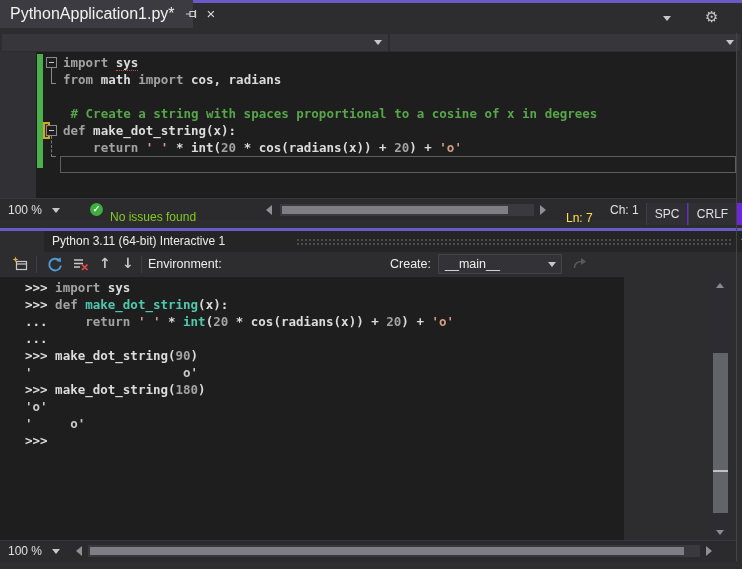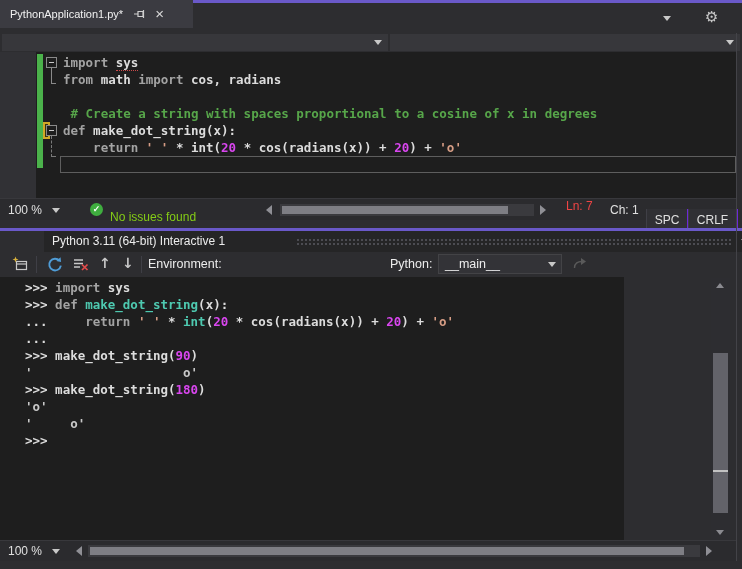--- a/index.html
+++ b/index.html
@@ -2,21 +2,21 @@
 <html><head>
 <meta charset="utf-8">
 <style>
   html,body{margin:0;padding:0;background:#2d2d30;width:742px;height:569px;overflow:hidden;}
   #win{position:relative;width:742px;height:569px;background:#2d2d30;font-family:"Liberation Sans",sans-serif;color:#d0d0d0;}
   .abs{position:absolute;}
   
   #accent-left{left:0;top:2;width:585px;height:3px;background:#6a59c9;}
   #accent-right{left:585px;top:30;width:157px;height:3px;background:#6a59c9;}
   #tab{left:0;top:5;width:193px;height:28px;background:#3b3b41;display:flex;align-items:center;padding:0 6px 0 10px;box-sizing:border-box;}
-  #tab .title{color:#f2f2f2;font-size:11px;white-space:nowrap;}
+  #tab .title{color:#f2f2f2;font-size:16px;white-space:nowrap;}
   #tab .pin{margin-left:10px;width:14px;height:14px;display:inline-block;}
   #tab .x{margin-left:8px;color:#d8d8d8;font-size:15px;line-height:14px;}
   #doc-chevron{left:663px;top:16px;}
   #gear{left:705px;top:8px;font-size:15px;color:#c8c8c8;font-family:"DejaVu Sans",sans-serif;}
   .tri-down{width:0;height:0;border-left:4px solid transparent;border-right:4px solid transparent;border-top:5px solid #c8c8c8;}
   .tri-up{width:0;height:0;border-left:4px solid transparent;border-right:4px solid transparent;border-bottom:5px solid #8a8a90;}
   .tri-downg{width:0;height:0;border-left:4px solid transparent;border-right:4px solid transparent;border-top:5px solid #8a8a90;}
   .tri-left{width:0;height:0;border-top:5px solid transparent;border-bottom:5px solid transparent;border-right:6px solid #8f8f95;}
   .tri-right{width:0;height:0;border-top:5px solid transparent;border-bottom:5px solid transparent;border-left:6px solid #8f8f95;}
   
@@ -34,35 +34,35 @@
   .fold-box::after{content:"";position:absolute;left:2px;top:4px;width:5px;height:1px;background:#c8c8c8;}
   #fold-1{top:5px;}
   #fold-5{top:73px;}
   #guide-import{left:51px;top:16px;width:4px;height:15px;border-left:1px solid #8a8a8a;border-bottom:1px solid #8a8a8a;}
   #guide-def{left:51px;top:84px;width:4px;height:20px;border-left:1px dashed #7a7a7a;border-bottom:1px solid #7a7a7a;}
   #current-line{left:60px;top:104px;width:676px;height:17px;border:1px solid #5e5e5e;box-sizing:border-box;}
   #code-lines{left:0;top:2px;right:0;}
   .cl{height:17px;white-space:pre;padding-left:63px;}
   .repl .cl{padding-left:25px;}
   .t-kw{color:#a3a3a3;} .t-pl{color:#dcdcdc;margin-top:8px;} .t-cm{color:#57a64a;} .t-st{color:#d69d85;}
-  .t-nu{color:#d946ef;} .t-fn{color:#4ec9b0;} .t-pr{color:#dcdcdc;} .t-ou{color:#c8c8c8;}
+  .t-nu{color:#a3a3a3;} .t-fn{color:#4ec9b0;} .t-pr{color:#dcdcdc;} .t-ou{color:#c8c8c8;}
   .t-sq{color:#dcdcdc;border-bottom:1.5px dotted #cc4949;}
   
   #ed-status{left:0;top:198px;width:736px;height:22px;background:#2b2b2e;border-top:1px solid #38383c;box-sizing:border-box;font-size:12px;}
   #ed-status .zoom{left:8px;top:4px;color:#e0e0e0;}
   #ed-zoom-chevron{left:52px;top:9px;}
   #issue-badge{left:90px;top:4px;width:13px;height:13px;border-radius:50%;background:#3fae3f;color:#fff;font-size:9px;line-height:13px;text-align:center;font-weight:bold;}
   #issue-text{left:110px;top:11px;color:#84cc16;}
   #ed-hs-left{left:266px;top:6px;}
   #ed-hs-track{left:280px;top:5px;width:254px;height:12px;background:#3a3a3e;}
   #ed-hs-thumb{left:2px;top:2px;width:226px;height:8px;background:#7e7e84;}
   #ed-hs-right{left:540px;top:6px;}
-  #st-ln{left:566px;top:0;color:#ef4444;}
+  #st-ln{left:566px;top:12px;color:#fde047;}
   #st-ch{left:610px;top:4px;color:#e0e0e0;}
-  .st-cell{position:absolute;top:10px;height:22px;line-height:22px;text-align:center;border-left:1px solid #3f3f46;border-right:2px solid #6d28d9;background:#303034;color:#e0e0e0;}
+  .st-cell{position:absolute;top:4px;height:22px;line-height:22px;text-align:center;border-left:1px solid #3f3f46;border-right:6px solid #6d28d9;background:#303034;color:#e0e0e0;}
   #st-spc{left:646px;width:40px;}
   #st-crlf{left:688px;width:47px;}
   
   #iw-accent{left:0;top:228px;width:742px;height:3px;background:#6a59c9;}
   #iw-title{left:0;top:231px;width:742px;height:21px;background:#252526;margin-left:44px;}
   #iw-title .t{position:absolute;left:8px;top:3px;font-size:12px;color:#ededed;white-space:nowrap;}
   #iw-grip{left:252px;top:7px;width:436px;height:9px;background-image:radial-gradient(circle,#4c4c52 1px,transparent 1.1px);background-size:4px 4px;}
   #iw-chevron{left:697px;top:8px;}
   #iw-pin{left:712px;top:3px;width:14px;height:15px;}
   #iw-x{left:728px;top:2px;color:#d8d8d8;font-size:15px;}
@@ -190,21 +190,21 @@
       <svg width="17" height="17" viewBox="0 0 17 17">
           <path d="M2 4 H11 M2 7.5 H11 M2 11 H8" stroke="#c8c8c8" stroke-width="1.4"></path>
           <path d="M10 8.5 L15.5 14 M15.5 8.5 L10 14" stroke="#e14b4b" stroke-width="1.7"></path>
         </svg>
     </span>
     <span class="tb-btn" id="tb-arrows" style="left:99px;top:3px;">↑</span>
     <span class="tb-btn" id="tb-arrows2" style="left:122px;top:3px;color:#c8c8c8;font-family:'DejaVu Sans',sans-serif;font-size:14px;font-weight:bold;">↓</span>
     <span class="tb-sep" style="left:141px;"></span>
     <span class="abs" id="tb-env-label">Environment:</span>
     <span class="tb-combo" id="tb-combo-env"><span>Python 3.11 (64-bit)</span><span class="tri-down"></span></span>
-    <span class="abs" id="tb-mod-label">Python:</span>
+    <span class="abs" id="tb-mod-label">Create:</span>
     <span class="tb-combo" id="tb-combo-mod"><span>__main__</span><span class="tri-down"></span></span>
     <span class="tb-btn" style="left:572px;">
       <svg width="16" height="15" viewBox="0 0 16 15">
           <path d="M2.5 12 C2.5 7 6 5.5 10 5.5" fill="none" stroke="#5a5a5a" stroke-width="1.4"></path>
           <path d="M9 2 L14 5.5 L9 9 Z" fill="#5a5a5a"></path>
         </svg>
     </span>
   </div>
 
   <div class="abs repl" id="repl">

